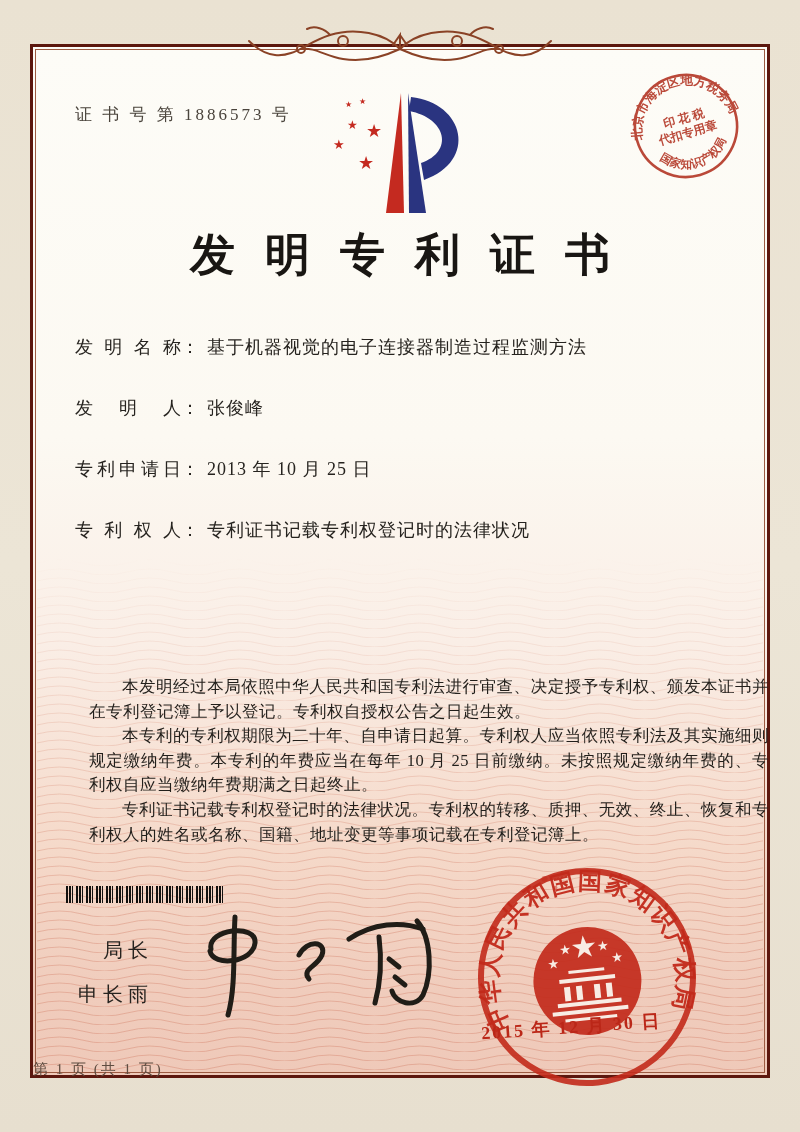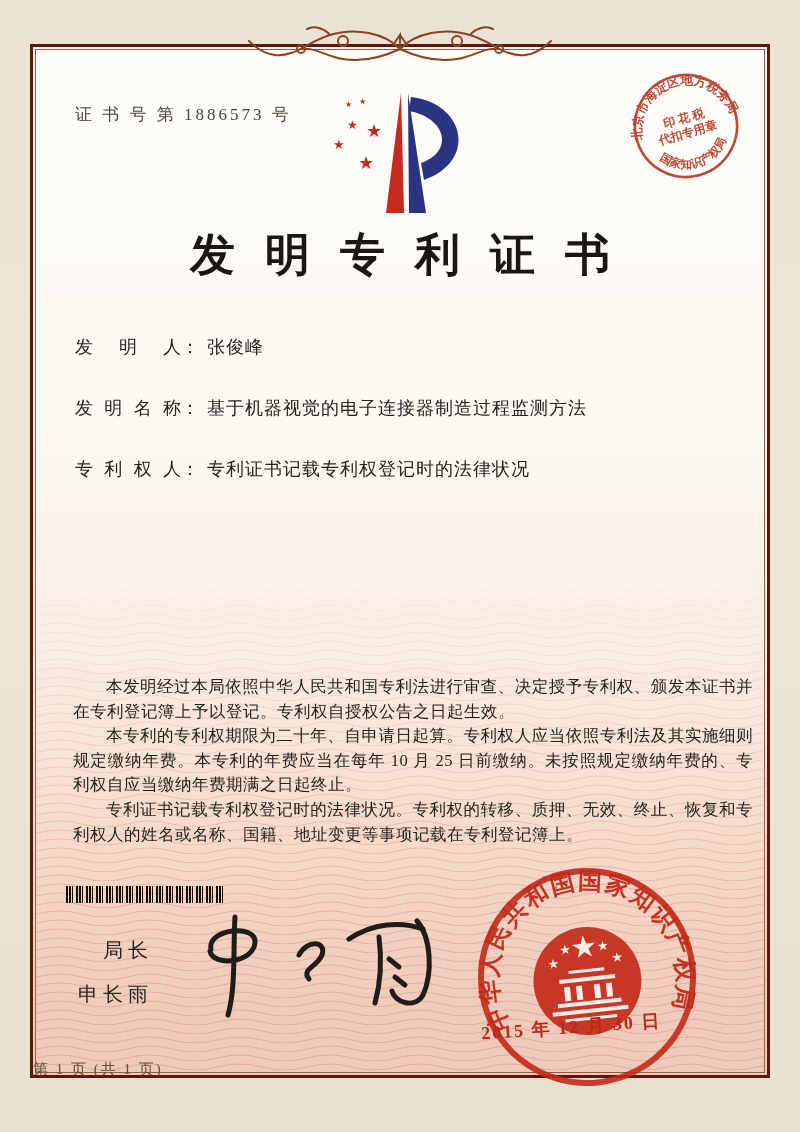--- a/index.html
+++ b/index.html
@@ -40,21 +40,21 @@
     text-align:center; font-size:45px; font-weight:600; color:#191613;
     letter-spacing:30px; text-indent:30px; font-family:"Liberation Serif", serif;
   }
 
   .fields { position:absolute; left:42px; top:288px; width:660px; }
   .field-row { height:24px; margin-bottom:37px; font-size:18px; color:#26231f; white-space:nowrap; }
   .flabel { display:inline-block; width:106px; text-align:justify; text-align-last:justify; vertical-align:bottom; }
   .fcolon { display:inline-block; margin-right:8px; }
   .fvalue { letter-spacing:1px; }
 
-  .body-text { position:absolute; left:40px; top:628px; width:680px;
+  .body-text { position:absolute; left:56px; top:628px; width:680px;
     font-size:16.5px; line-height:24.6px; color:#221f1b; text-align:justify; }
   .body-text p { text-indent:2em; letter-spacing:.5px; }
 
   .barcode { position:absolute; left:33px; top:839px; width:158px; height:17px;
     background:repeating-linear-gradient(90deg,#13110f 0 2px,transparent 2px 3px,#13110f 3px 5px,transparent 5px 6px,#13110f 6px 7px,transparent 7px 10px);
   }
 
   .signer { position:absolute; left:45px; top:890px; font-size:20px; color:#26231f; letter-spacing:5px; }
   .signer div { margin-bottom:17px;text-align:right; }
   .signature { position:absolute; left:150px; top:862px; }
@@ -126,24 +126,27 @@
       <text x="61" y="72" font-size="12" fill="#b53a2a" font-weight="bold" text-anchor="middle">代扣专用章</text>
       <text font-size="11.5" fill="#b53a2a" font-weight="bold">
         <textPath href="#ts-bot" startOffset="50%" text-anchor="middle">国家知识产权局</textPath>
       </text>
     </svg>
 
     <div class="title">发明专利证书</div>
 
     <div class="fields">
       <div class="field-row">
+        <span class="flabel">发明名称</span><span class="fcolon">：</span><span class="fvalue">基于机器视觉的电子连接器制造过程监测方法</span>
+      </div>
+      <div class="field-row">
         <span class="flabel">发明人</span><span class="fcolon">：</span><span class="fvalue">张俊峰</span>
       </div>
       <div class="field-row">
-        <span class="flabel">发明名称</span><span class="fcolon">：</span><span class="fvalue">基于机器视觉的电子连接器制造过程监测方法</span>
+        <span class="flabel">专利申请日</span><span class="fcolon">：</span><span class="fvalue">2013 年 10 月 25 日</span>
       </div>
       <div class="field-row">
         <span class="flabel">专利权人</span><span class="fcolon">：</span><span class="fvalue">专利证书记载专利权登记时的法律状况</span>
       </div>
     </div>
 
     <div class="body-text">
       <p>本发明经过本局依照中华人民共和国专利法进行审查、决定授予专利权、颁发本证书并在专利登记簿上予以登记。专利权自授权公告之日起生效。</p>
       <p>本专利的专利权期限为二十年、自申请日起算。专利权人应当依照专利法及其实施细则规定缴纳年费。本专利的年费应当在每年 10 月 25 日前缴纳。未按照规定缴纳年费的、专利权自应当缴纳年费期满之日起终止。</p>
       <p>专利证书记载专利权登记时的法律状况。专利权的转移、质押、无效、终止、恢复和专利权人的姓名或名称、国籍、地址变更等事项记载在专利登记簿上。</p>

